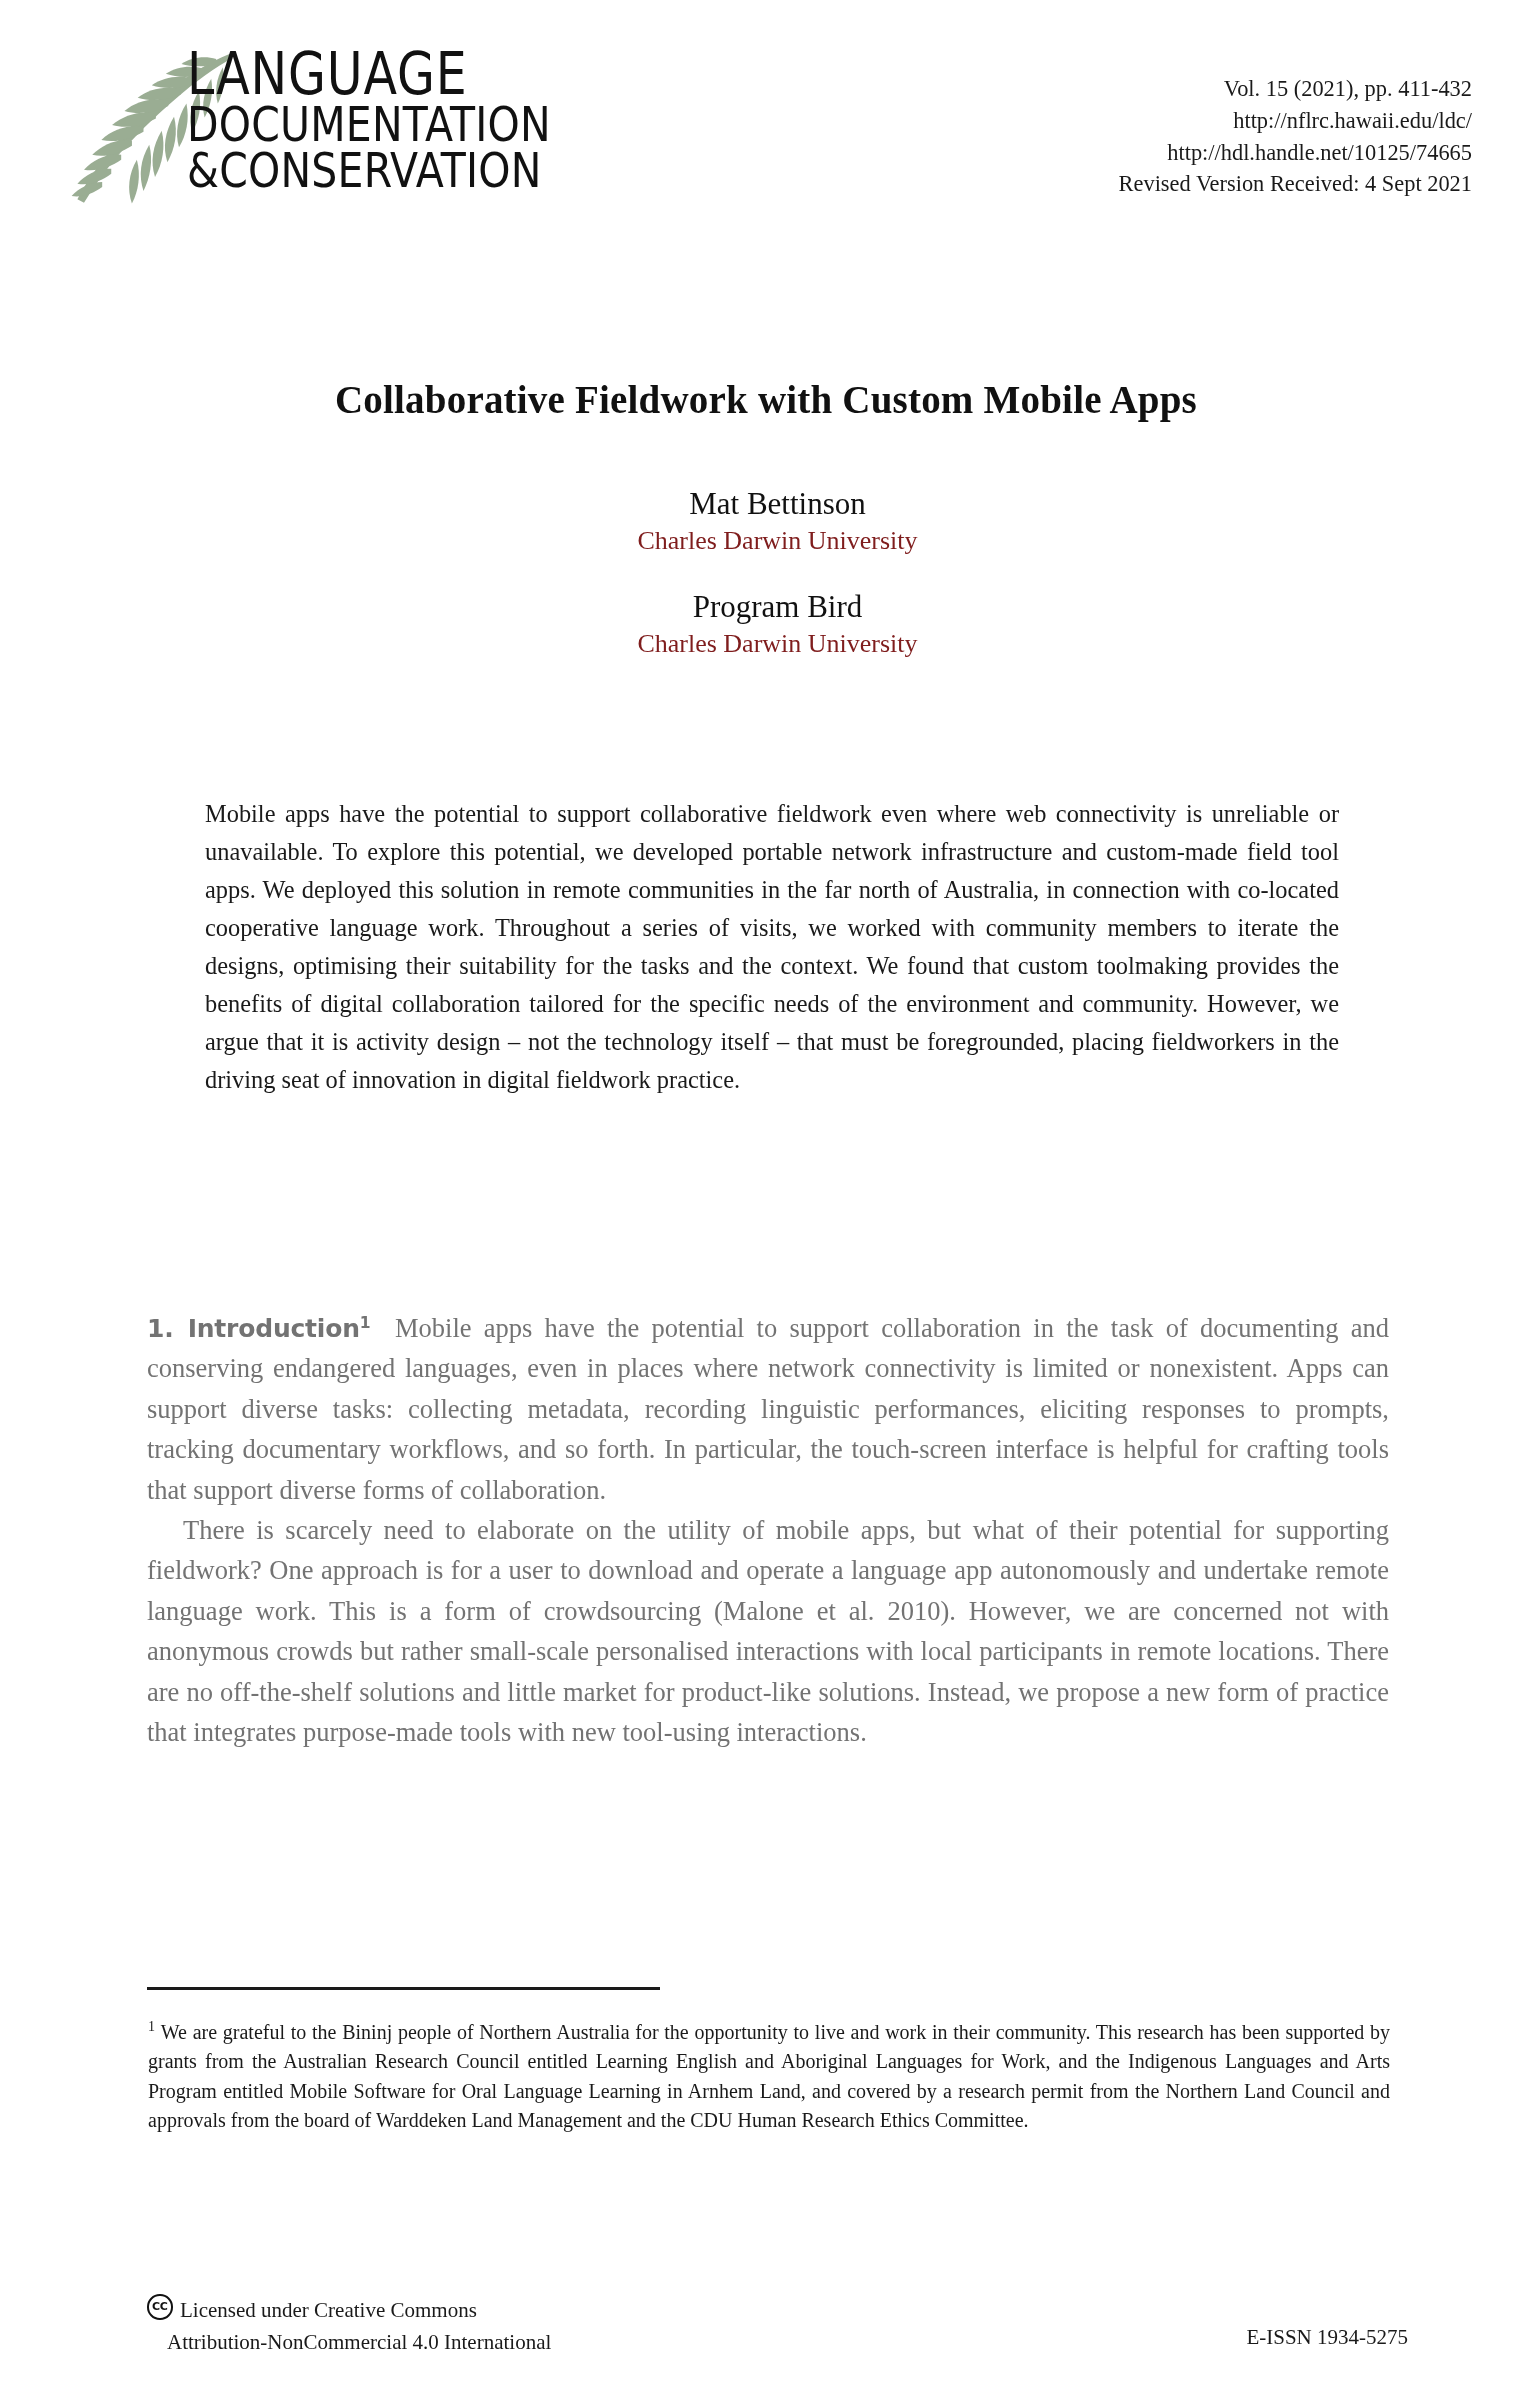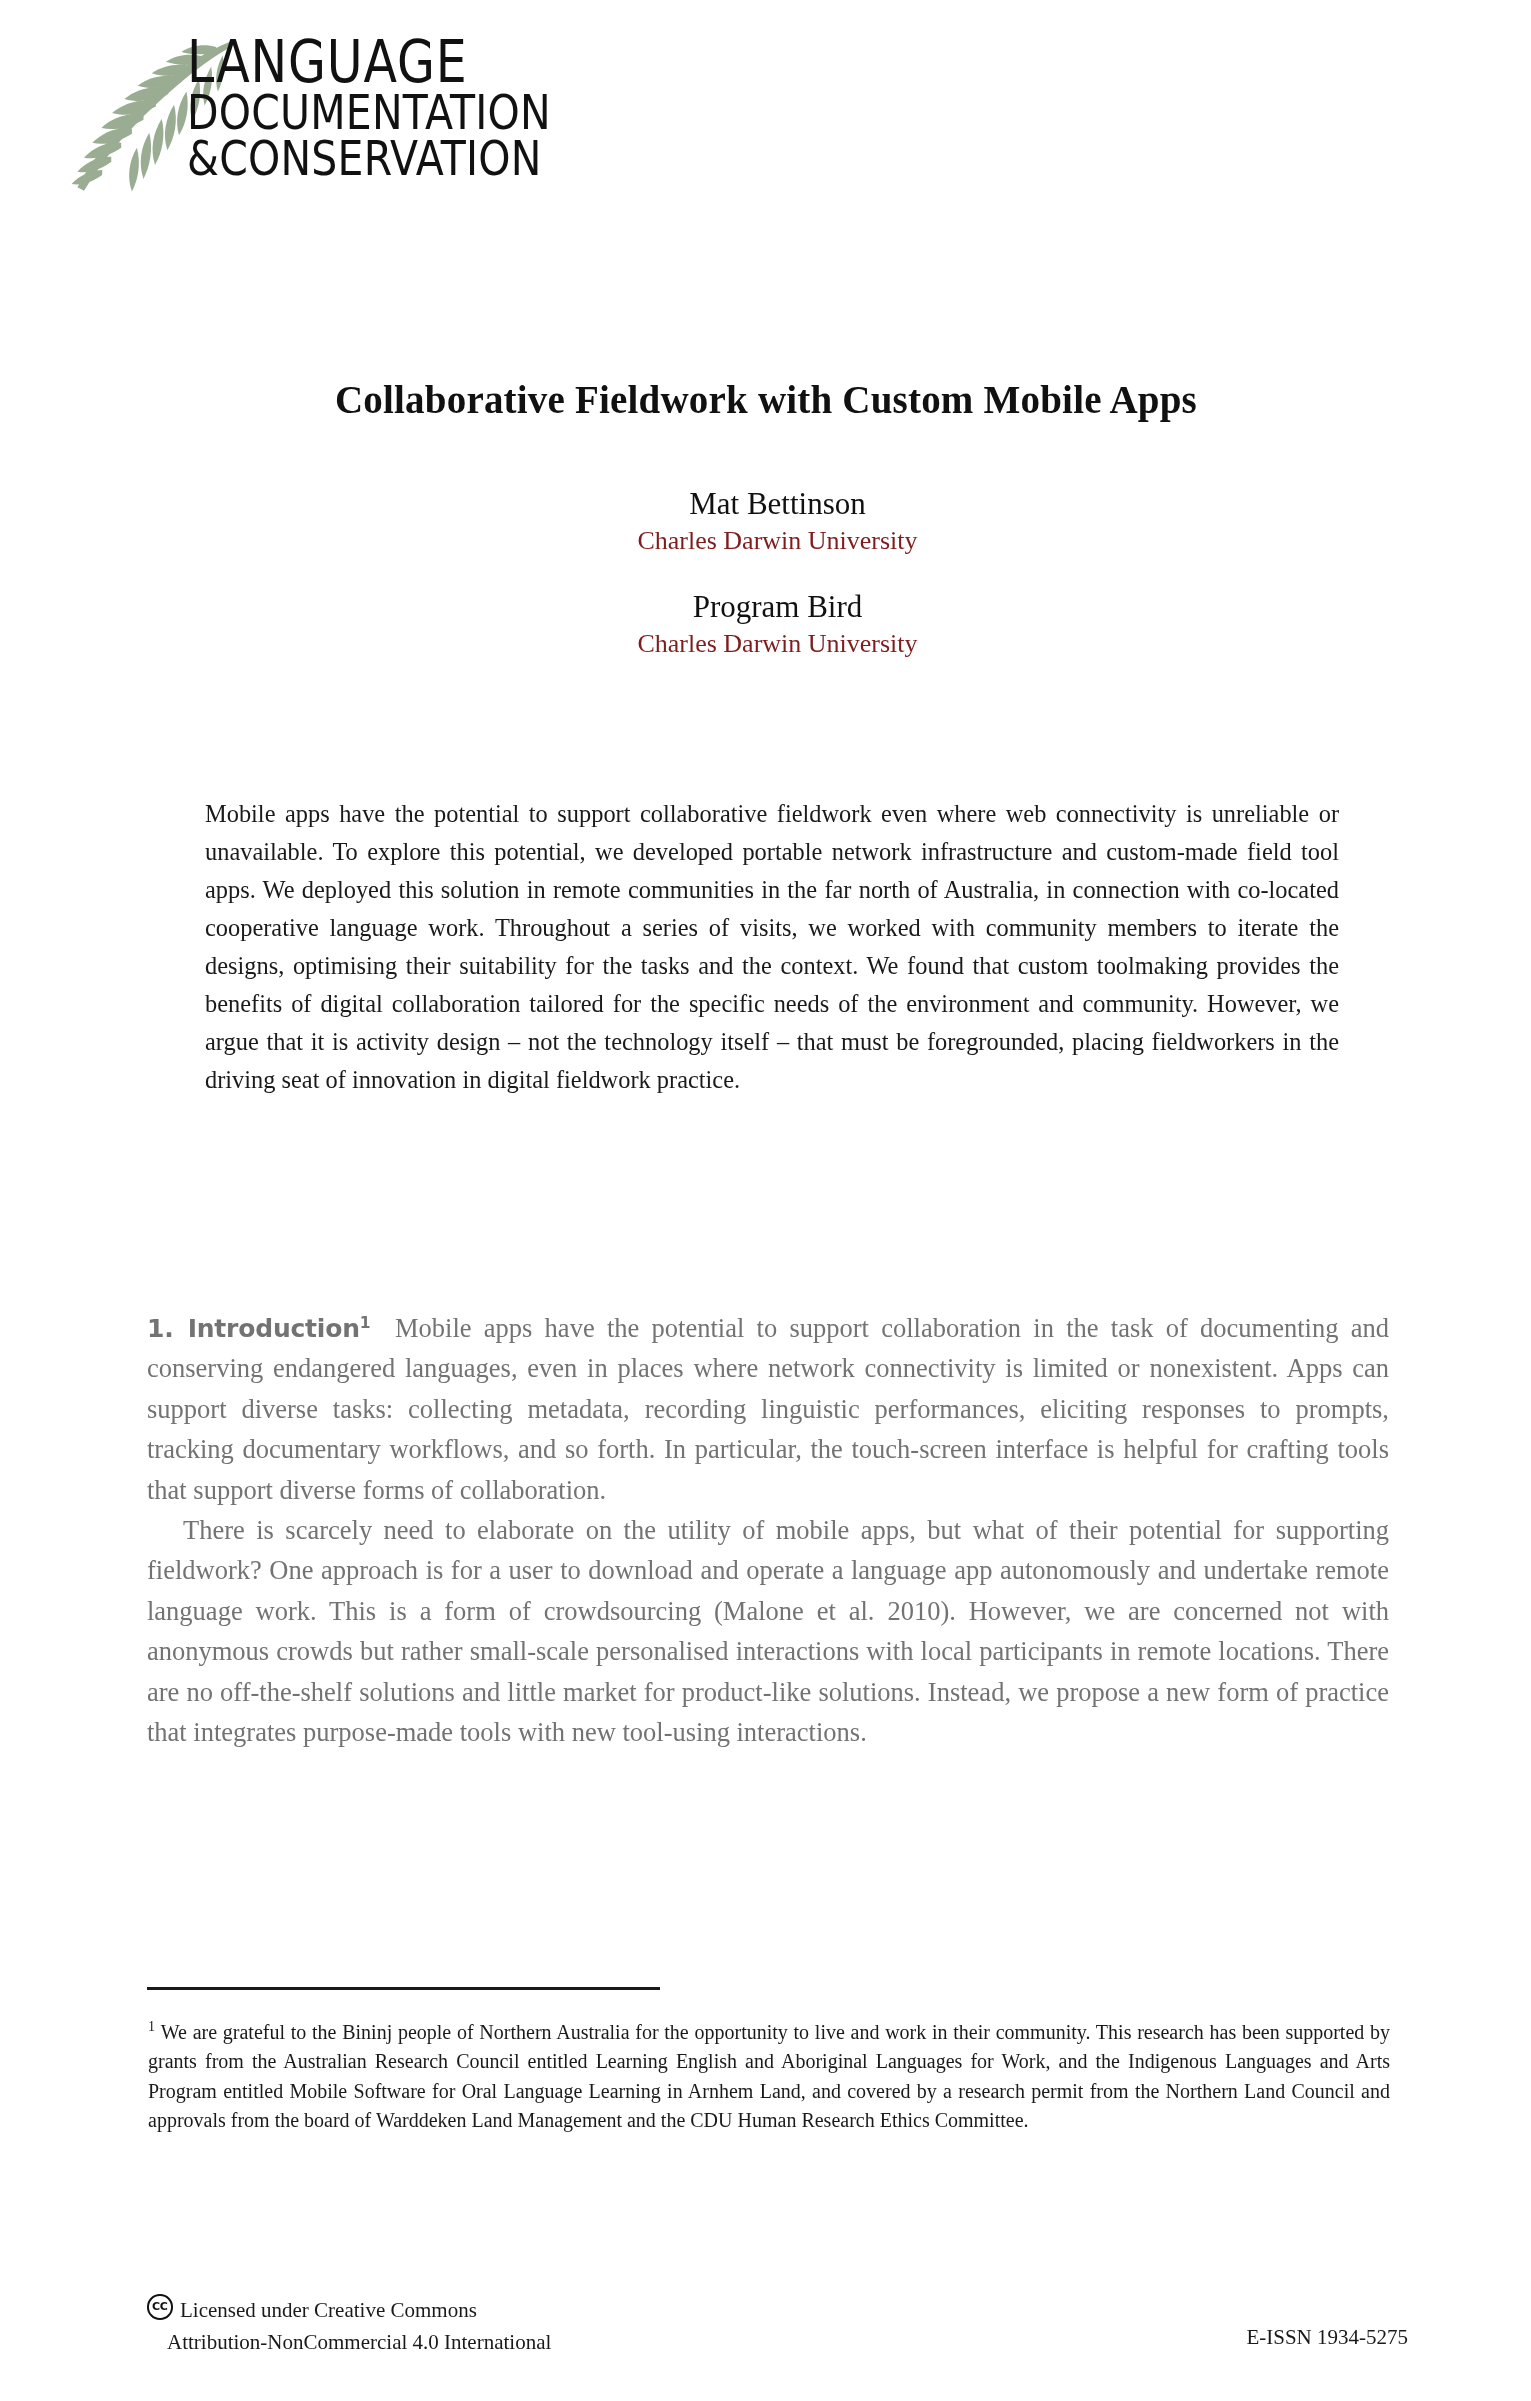--- a/index.html
+++ b/index.html
@@ -27,21 +27,21 @@
     position: absolute;
     top: 25px;
     left: 0;
     right: 0;
     height: 178px;
   }
 
   .logo-block {
     position: absolute;
     left: 46px;
-    top: 4px;
+    top: 16px;
     width: 629px;
     height: 166px;
   }
 
   .logo-fern {
     position: absolute;
     left: 0px;
     top: 8.3px;
     width: 190px;
     height: 157px;
@@ -254,20 +254,26 @@
         </g>
       </svg>
 
       <div class="logo-words">
         <span class="logo-line logo-line-1">LANGUAGE</span>
         <span class="logo-line logo-line-2">DOCUMENTATION</span>
         <span class="logo-line logo-line-3">&amp;CONSERVATION</span>
       </div>
     </div>
 
+    <div class="journal-meta">
+      <div>Vol. 15 (2021), pp. 411-432</div>
+      <div>http://nflrc.hawaii.edu/ldc/</div>
+      <div>http://hdl.handle.net/10125/74665</div>
+      <div>Revised Version Received: 4 Sept 2021</div>
+    </div>
   </div>
 
   <div class="title">Collaborative Fieldwork with Custom Mobile Apps</div>
 
   <div class="authors">
     <div class="author-group">
       <div class="author-name">Mat Bettinson</div>
       <div class="author-affil">Charles Darwin University</div>
     </div>
     <div class="author-group">

